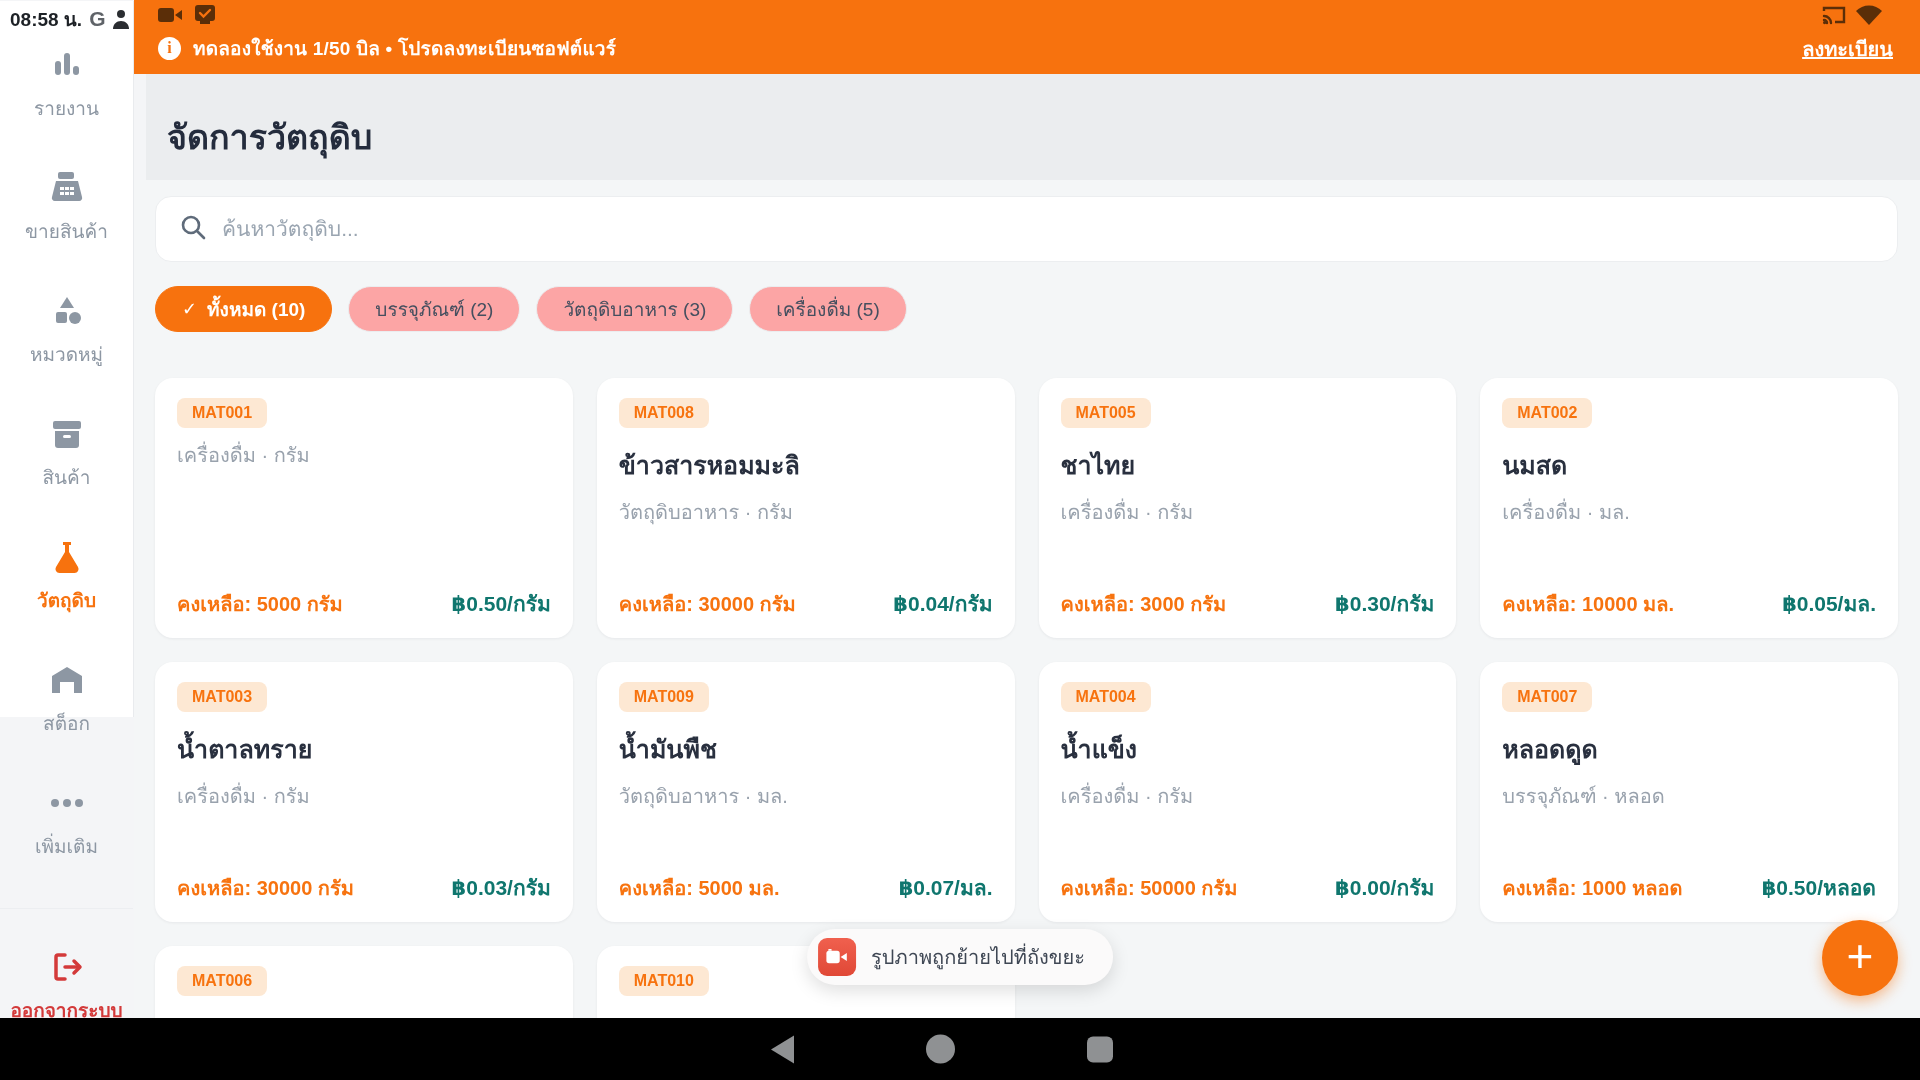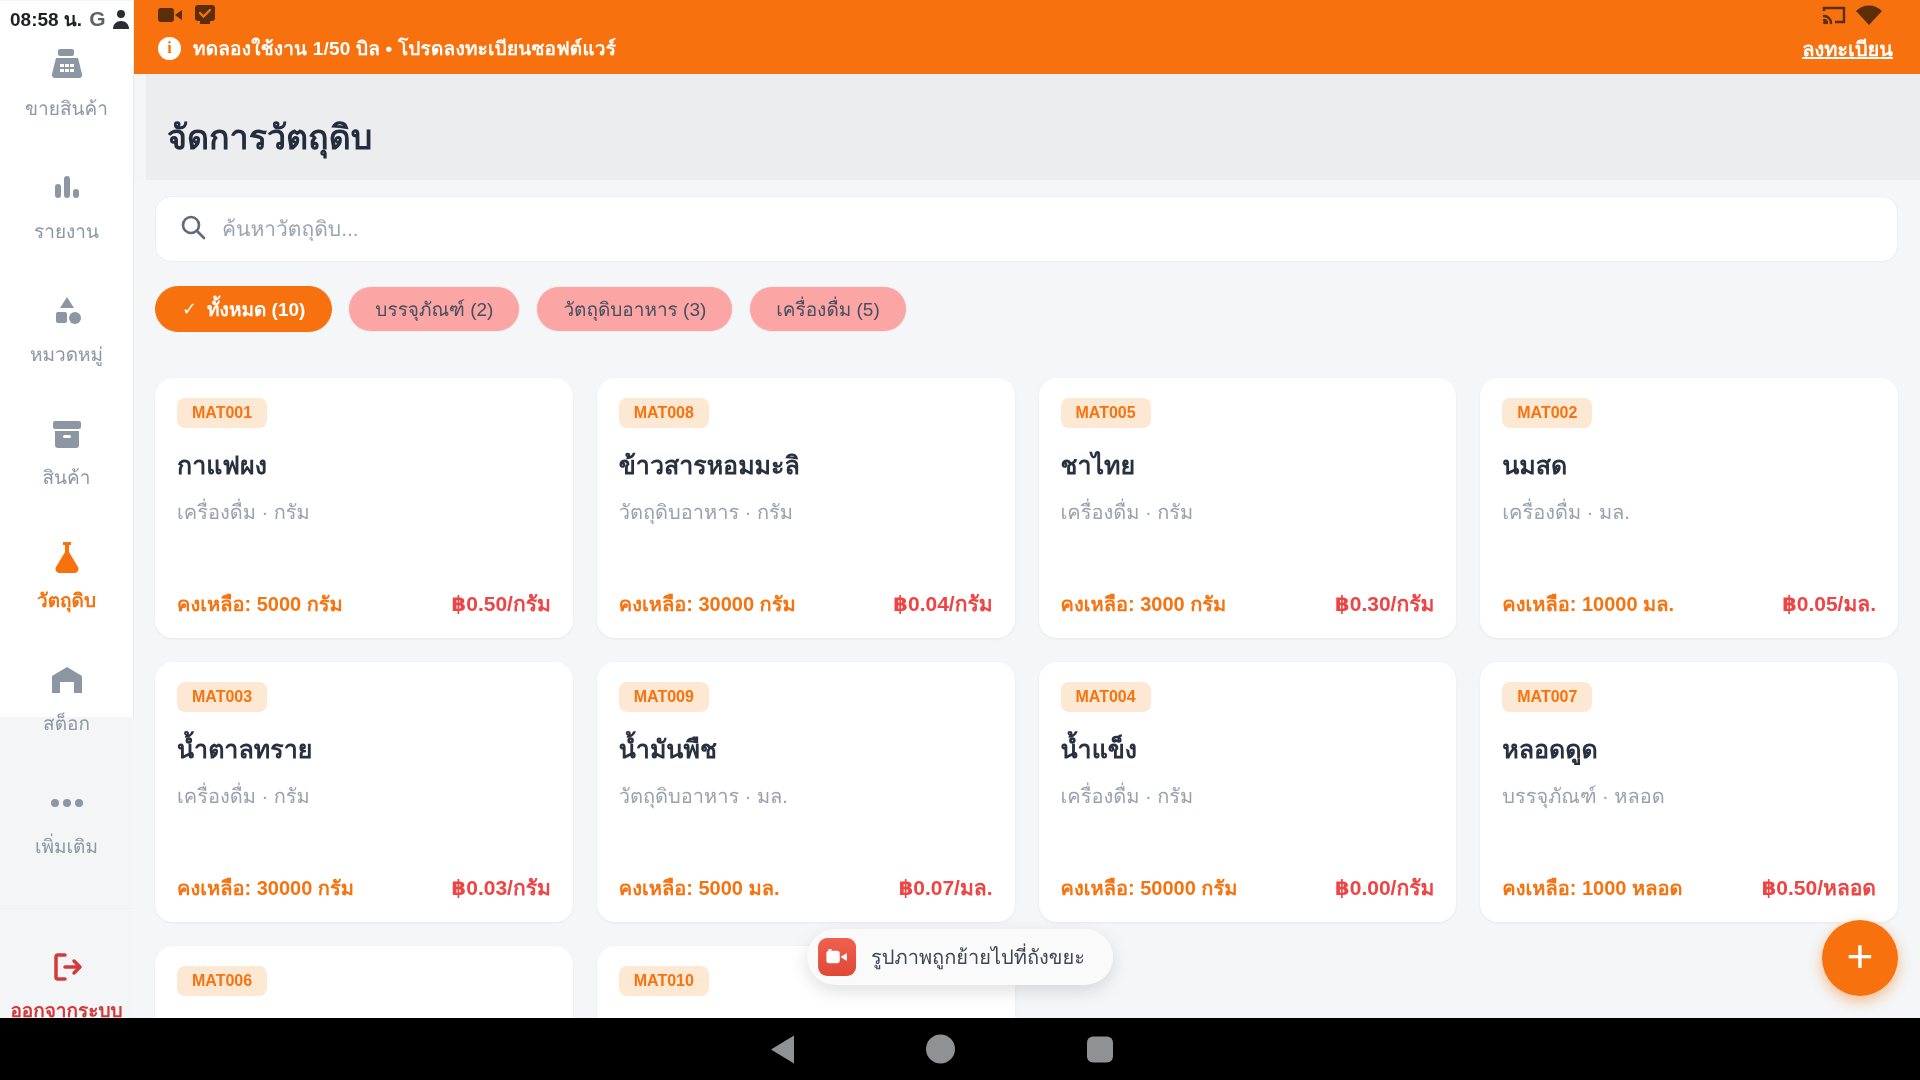--- a/index.html
+++ b/index.html
@@ -60,21 +60,21 @@
            column-gap:24px; row-gap:24px; }
   .card { background:#ffffff; border-radius:18px; padding:20px 22px; position:relative;
           box-shadow:0 1px 3px rgba(16,24,40,.06); cursor:pointer; }
   .badge { display:inline-block; background:#fde8d3; color:#f7730f; font-weight:bold; font-size:16px;
            border-radius:8px; padding:6px 15px; }
   .mat-name { margin-top:17px; font-size:25px; font-weight:bold; color:#29303f; }
   .mat-cat { margin-top:11px; font-size:20px; color:#99a2ad; }
   .card-footer { position:absolute; left:22px; right:22px; bottom:18px; display:flex;
                  justify-content:space-between; align-items:flex-end; }
   .mat-stock { color:#f7730f; font-weight:bold; font-size:20px; }
-  .mat-price { color:#ef4444; font-weight:bold; font-size:21px; }
+  .mat-price { color:#0f766e; font-weight:bold; font-size:21px; }
 
   
   .toast { position:absolute; left:50%; transform:translateX(-50%); top:929px; background:#fbfafa;
            border-radius:28px; display:flex; align-items:center; gap:15px; padding:9px 28px 9px 11px;
            box-shadow:0 6px 18px rgba(0,0,0,.13); z-index:20; }
   .toast-icon { width:38px; height:38px; border-radius:9px; background:linear-gradient(180deg,#f0604e,#e04836);
                 display:flex; align-items:center; justify-content:center; }
   .toast-text { font-size:20px; color:#3f4754; }
 
   
@@ -101,49 +101,49 @@
     <span class="g-glyph">G</span>
     <span class="person-glyph">
       <svg width="18" height="20" viewBox="0 0 18 20">
           <circle cx="9" cy="5" r="4" fill="#2a2d31"></circle>
           <path d="M1 20c0-5 3.5-8 8-8s8 3 8 8z" fill="#2a2d31"></path>
         </svg>
     </span>
   </div>
 
   <div class="nav-list">
+    <div class="nav-item">
+      <span class="nav-icon">
+        <svg width="32" height="32" viewBox="0 0 32 32" fill="#8d97a3">
+            <rect x="4" y="12" width="6" height="14" rx="3"></rect>
+            <rect x="13" y="4" width="6" height="22" rx="3"></rect>
+            <rect x="22" y="17" width="6" height="9" rx="3"></rect>
+          </svg>
+      </span>
+      <span class="nav-label">รายงาน</span>
+    </div>
     <div class="nav-item">
       <span class="nav-icon">
         <svg width="36" height="34" viewBox="0 0 36 34" fill="#8d97a3">
             <rect x="9" y="1" width="16" height="7" rx="2"></rect>
             <path d="M7 10h22l4 16a3 3 0 0 1-3 4H6a3 3 0 0 1-3-4z"></path>
             <g fill="#ffffff">
               <rect x="11" y="16" width="4" height="3"></rect>
               <rect x="16" y="16" width="4" height="3"></rect>
               <rect x="21" y="16" width="4" height="3"></rect>
               <rect x="11" y="21" width="4" height="3"></rect>
               <rect x="16" y="21" width="4" height="3"></rect>
               <rect x="21" y="21" width="4" height="3"></rect>
             </g>
           </svg>
       </span>
       <span class="nav-label">ขายสินค้า</span>
     </div>
     <div class="nav-item">
       <span class="nav-icon">
-        <svg width="32" height="32" viewBox="0 0 32 32" fill="#8d97a3">
-            <rect x="4" y="12" width="6" height="14" rx="3"></rect>
-            <rect x="13" y="4" width="6" height="22" rx="3"></rect>
-            <rect x="22" y="17" width="6" height="9" rx="3"></rect>
-          </svg>
-      </span>
-      <span class="nav-label">รายงาน</span>
-    </div>
-    <div class="nav-item">
-      <span class="nav-icon">
         <svg width="34" height="32" viewBox="0 0 34 32">
             <polygon points="17,2 24,13 10,13" fill="#8d97a3"></polygon>
             <rect x="6" y="17" width="11" height="11" rx="2" fill="#8d97a3"></rect>
             <circle cx="25" cy="23" r="6" fill="#8d97a3"></circle>
           </svg>
       </span>
       <span class="nav-label">หมวดหมู่</span>
     </div>
     <div class="nav-item">
       <span class="nav-icon">
@@ -267,21 +267,20 @@
     </div>
     <div class="chip">
       <span>เครื่องดื่ม (5)</span>
     </div>
   </div>
 
   <div class="cards">
 
     <div class="card">
       <span class="badge">MAT001</span>
-      <div class="mat-name">กาแฟผง</div>
       <div class="mat-cat">เครื่องดื่ม · กรัม</div>
       <div class="card-footer">
         <span class="mat-stock">คงเหลือ: 5000 กรัม</span>
         <span class="mat-price">฿0.50/กรัม</span>
       </div>
     </div>
 
     <div class="card">
       <span class="badge">MAT008</span>
       <div class="mat-name">ข้าวสารหอมมะลิ</div>

